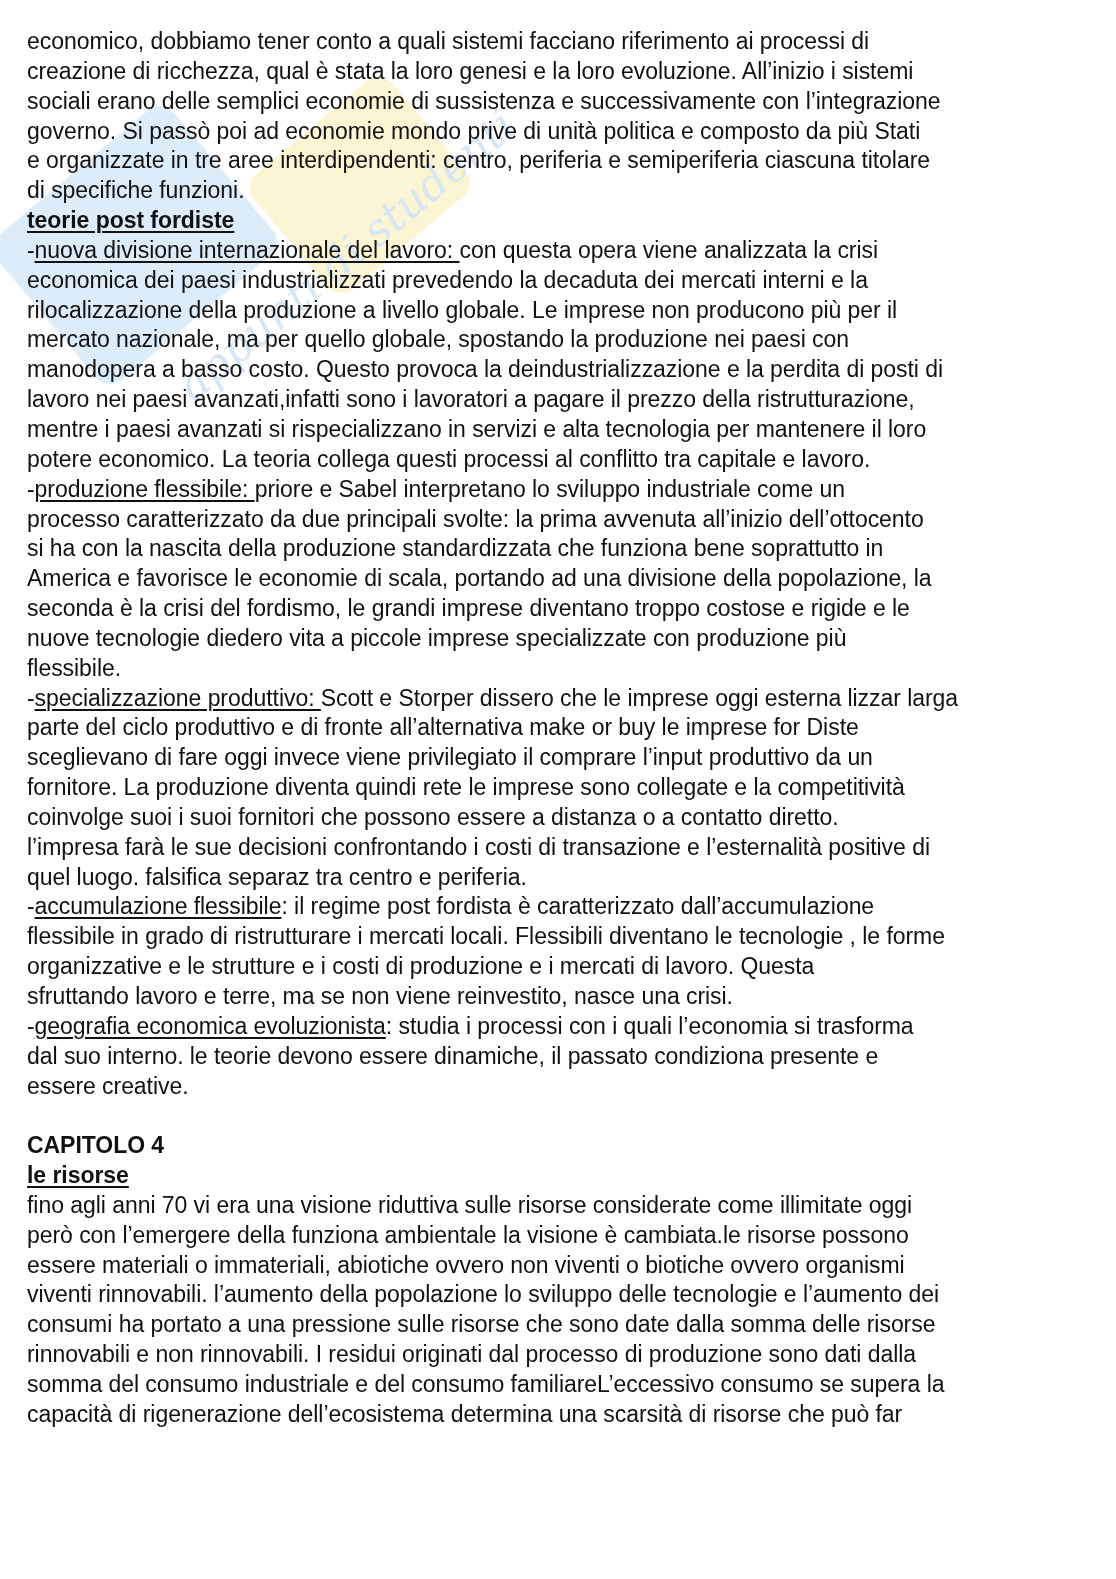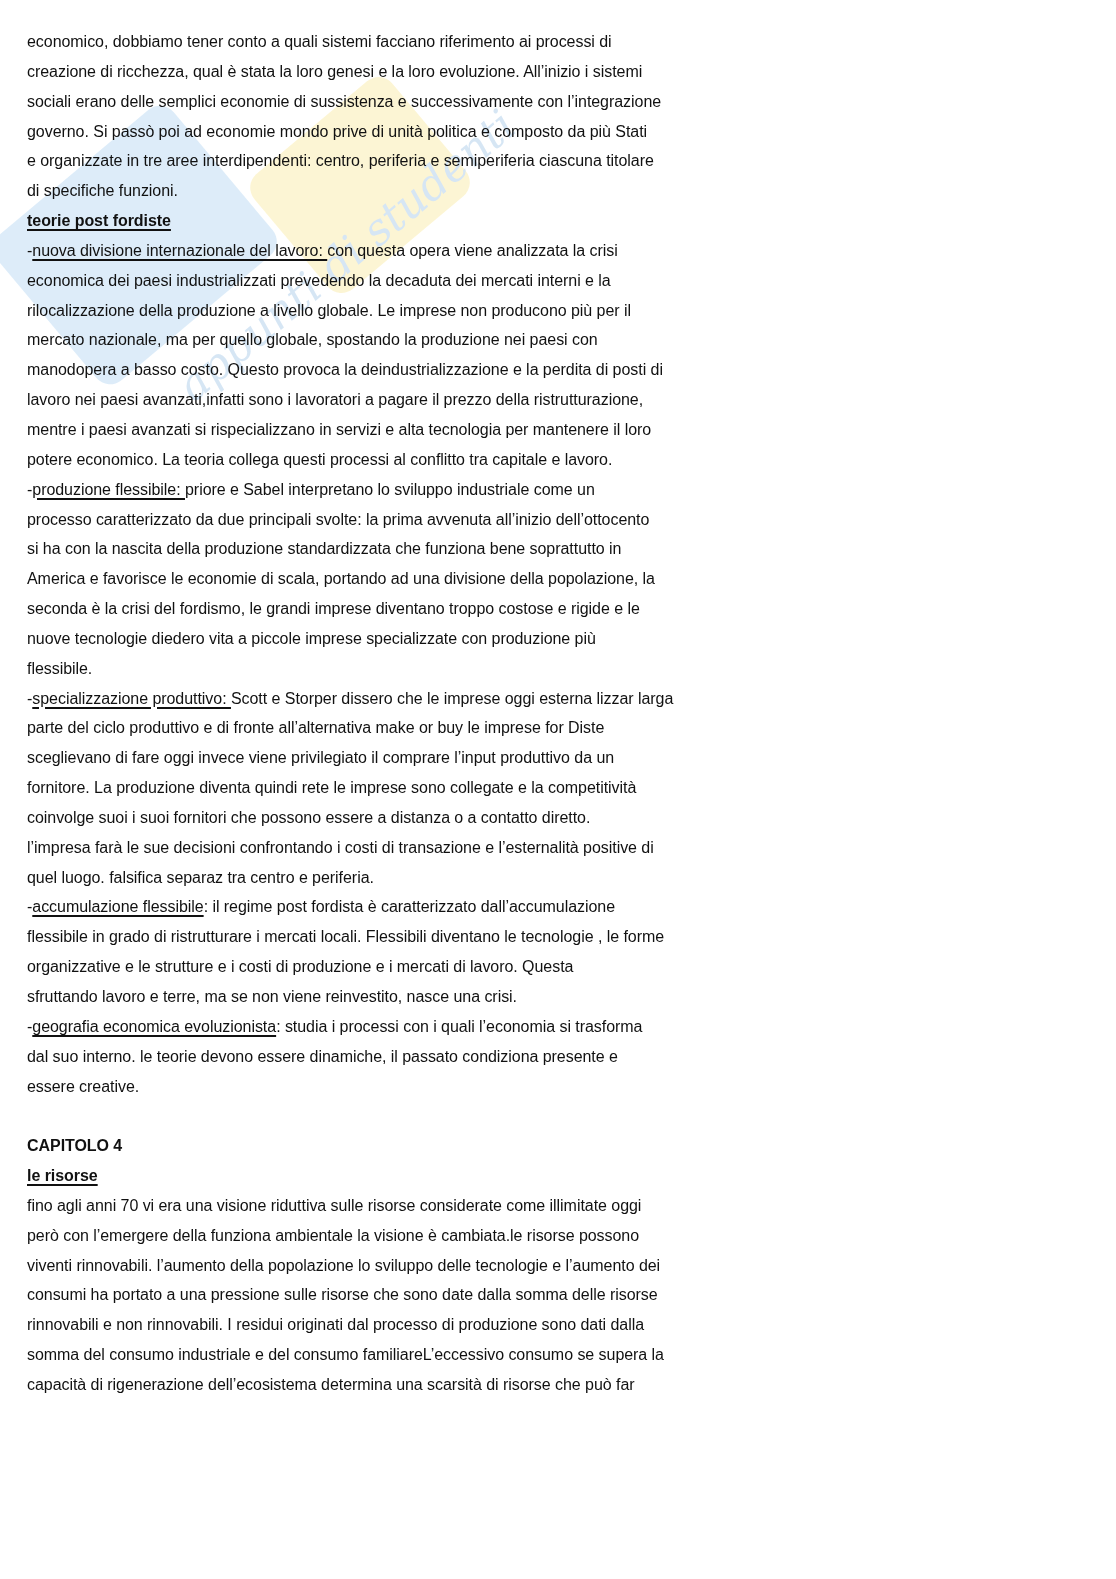--- a/index.html
+++ b/index.html
@@ -15,21 +15,21 @@
       font-family: "Liberation Sans", "DejaVu Sans", sans-serif;
       color: #111111;
     }
     .page {
       position: absolute;
       left: 27px;
       top: 27px;
       width: 1070px;
     }
     .line {
-      font-size: 16px;
+      font-size: 23px;
       line-height: 29.85px;
       height: 29.85px;
       white-space: nowrap;
       letter-spacing: -0.05px;
     }
     .heading {
       font-weight: bold;
     }
     .u {
       text-decoration: underline;
@@ -109,18 +109,19 @@
     <div class="line"><span>organizzative e le strutture e i costi di produzione e i mercati di lavoro. Questa</span></div>
     <div class="line"><span>sfruttando lavoro e terre, ma se non viene reinvestito, nasce una crisi.</span></div>
     <div class="line"><span>-</span><span class="u">geografia economica evoluzionista</span><span>: studia i processi con i quali l’economia si trasforma</span></div>
     <div class="line"><span>dal suo interno. le teorie devono essere dinamiche, il passato condiziona presente e</span></div>
     <div class="line"><span>essere creative.</span></div>
     <div class="blank"></div>
     <div class="line heading"><span>CAPITOLO 4</span></div>
     <div class="line heading"><span class="u">le risorse</span></div>
     <div class="line"><span>fino agli anni 70 vi era una visione riduttiva sulle risorse considerate come illimitate oggi</span></div>
     <div class="line"><span>però con l’emergere della funziona ambientale la visione è cambiata.le risorse possono</span></div>
+    <div class="line"><span>essere materiali o immateriali, abiotiche ovvero non viventi o biotiche ovvero organismi</span></div>
     <div class="line"><span>viventi rinnovabili. l’aumento della popolazione lo sviluppo delle tecnologie e l’aumento dei</span></div>
     <div class="line"><span>consumi ha portato a una pressione sulle risorse che sono date dalla somma delle risorse</span></div>
     <div class="line"><span>rinnovabili e non rinnovabili. I residui originati dal processo di produzione sono dati dalla</span></div>
     <div class="line"><span>somma del consumo industriale e del consumo familiareL’eccessivo consumo se supera la</span></div>
     <div class="line"><span>capacità di rigenerazione dell’ecosistema determina una scarsità di risorse che può far</span></div>
   </div>
 
 </body></html>

